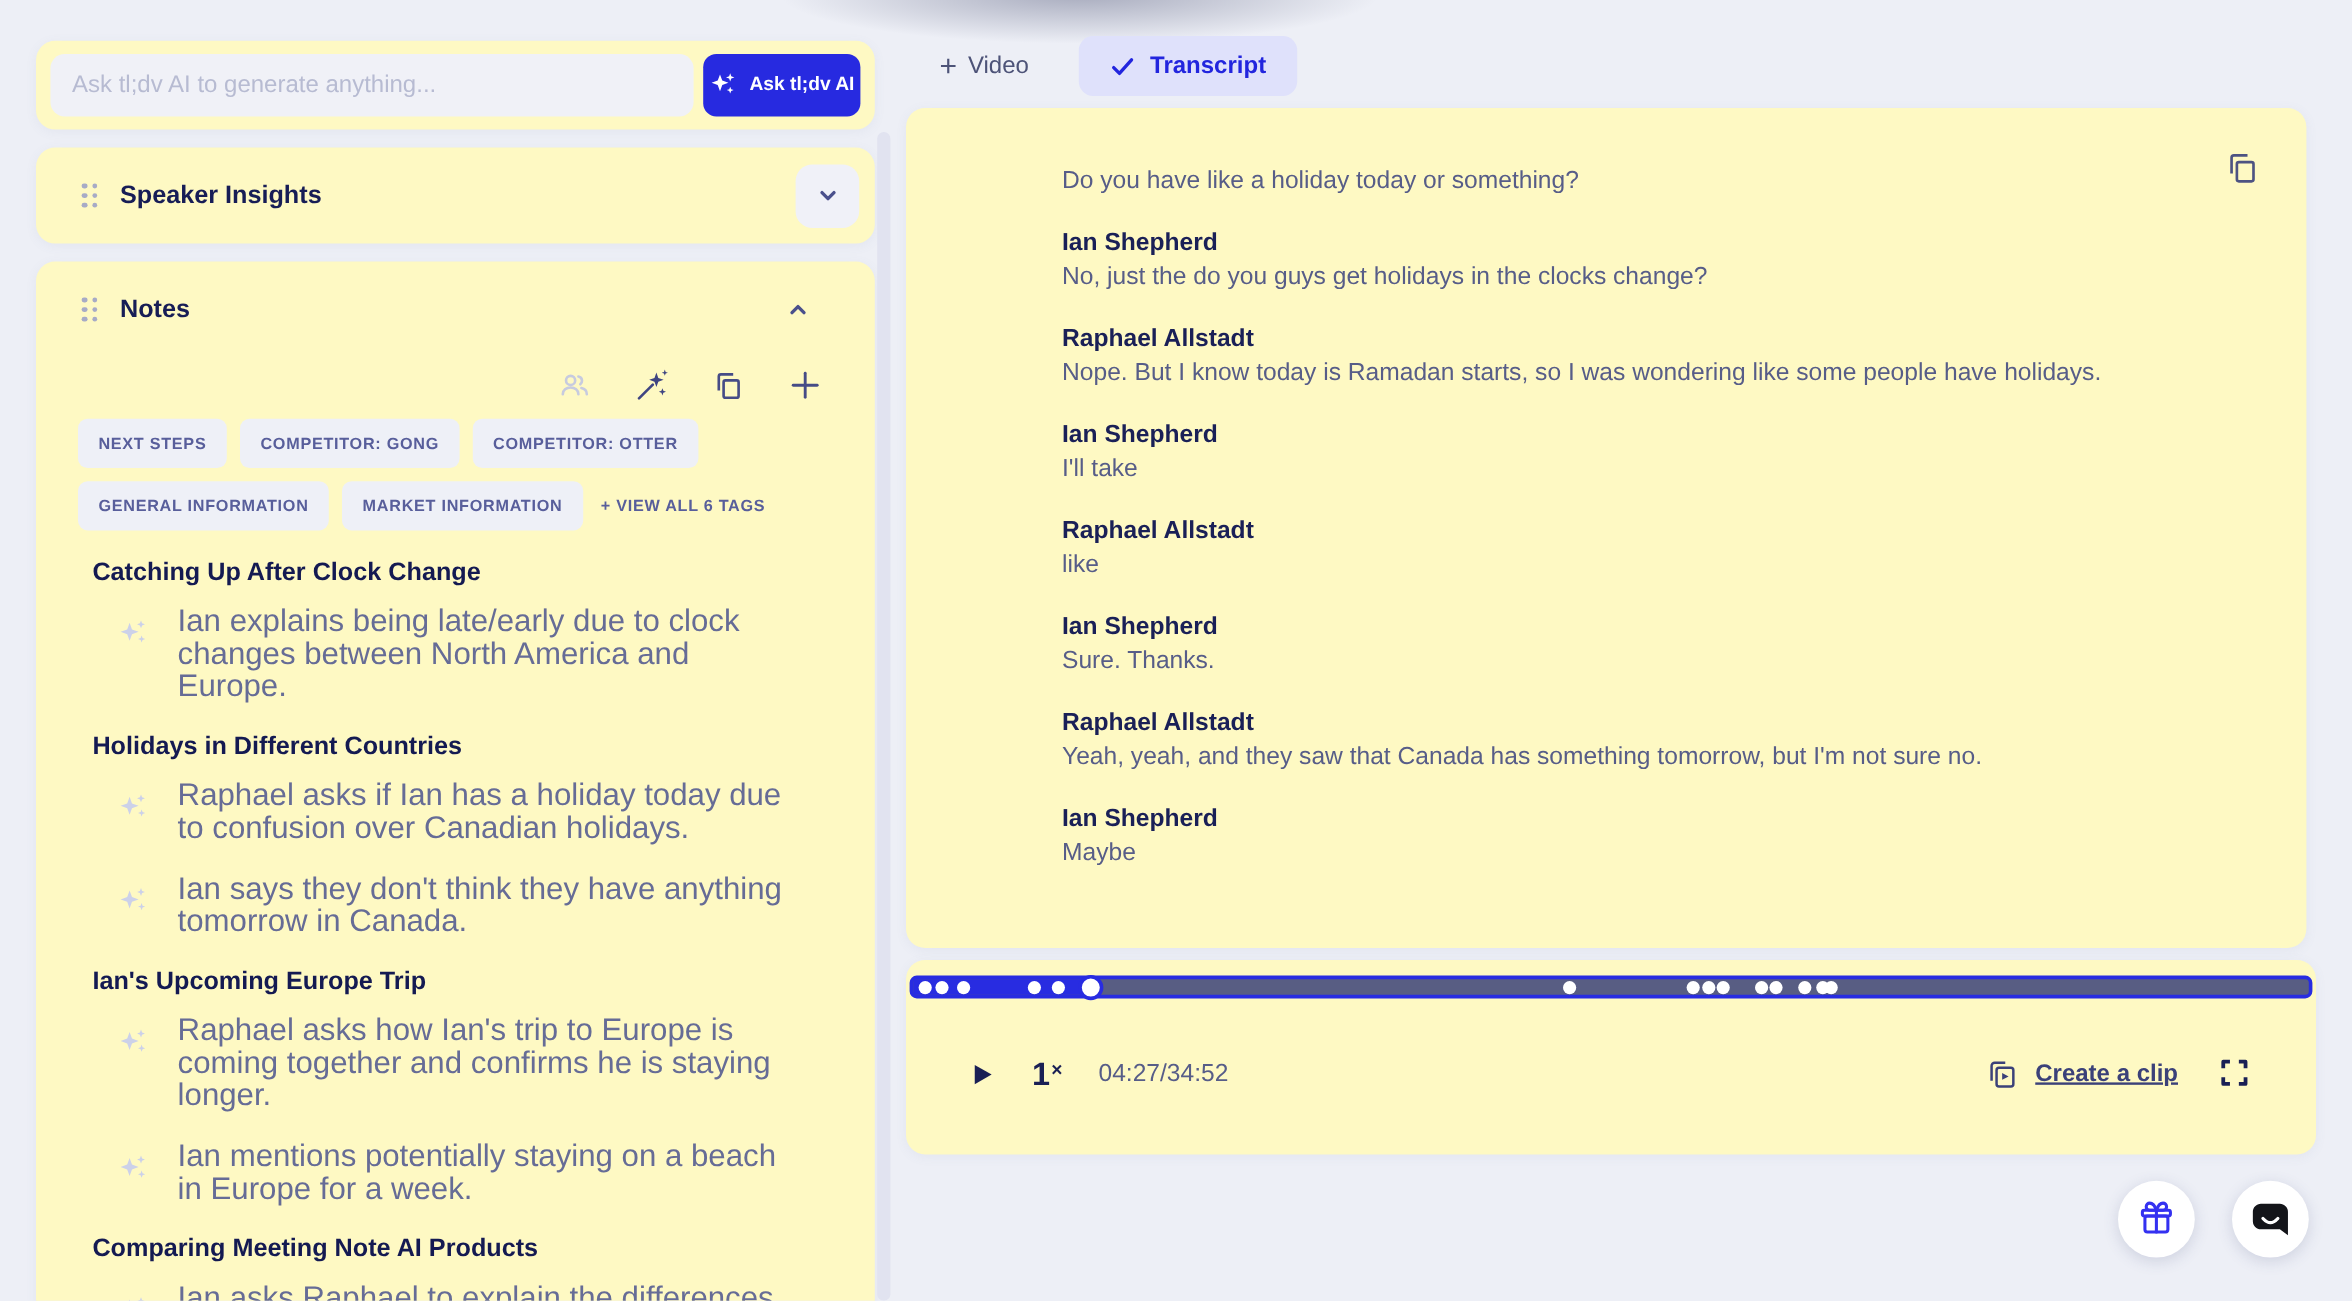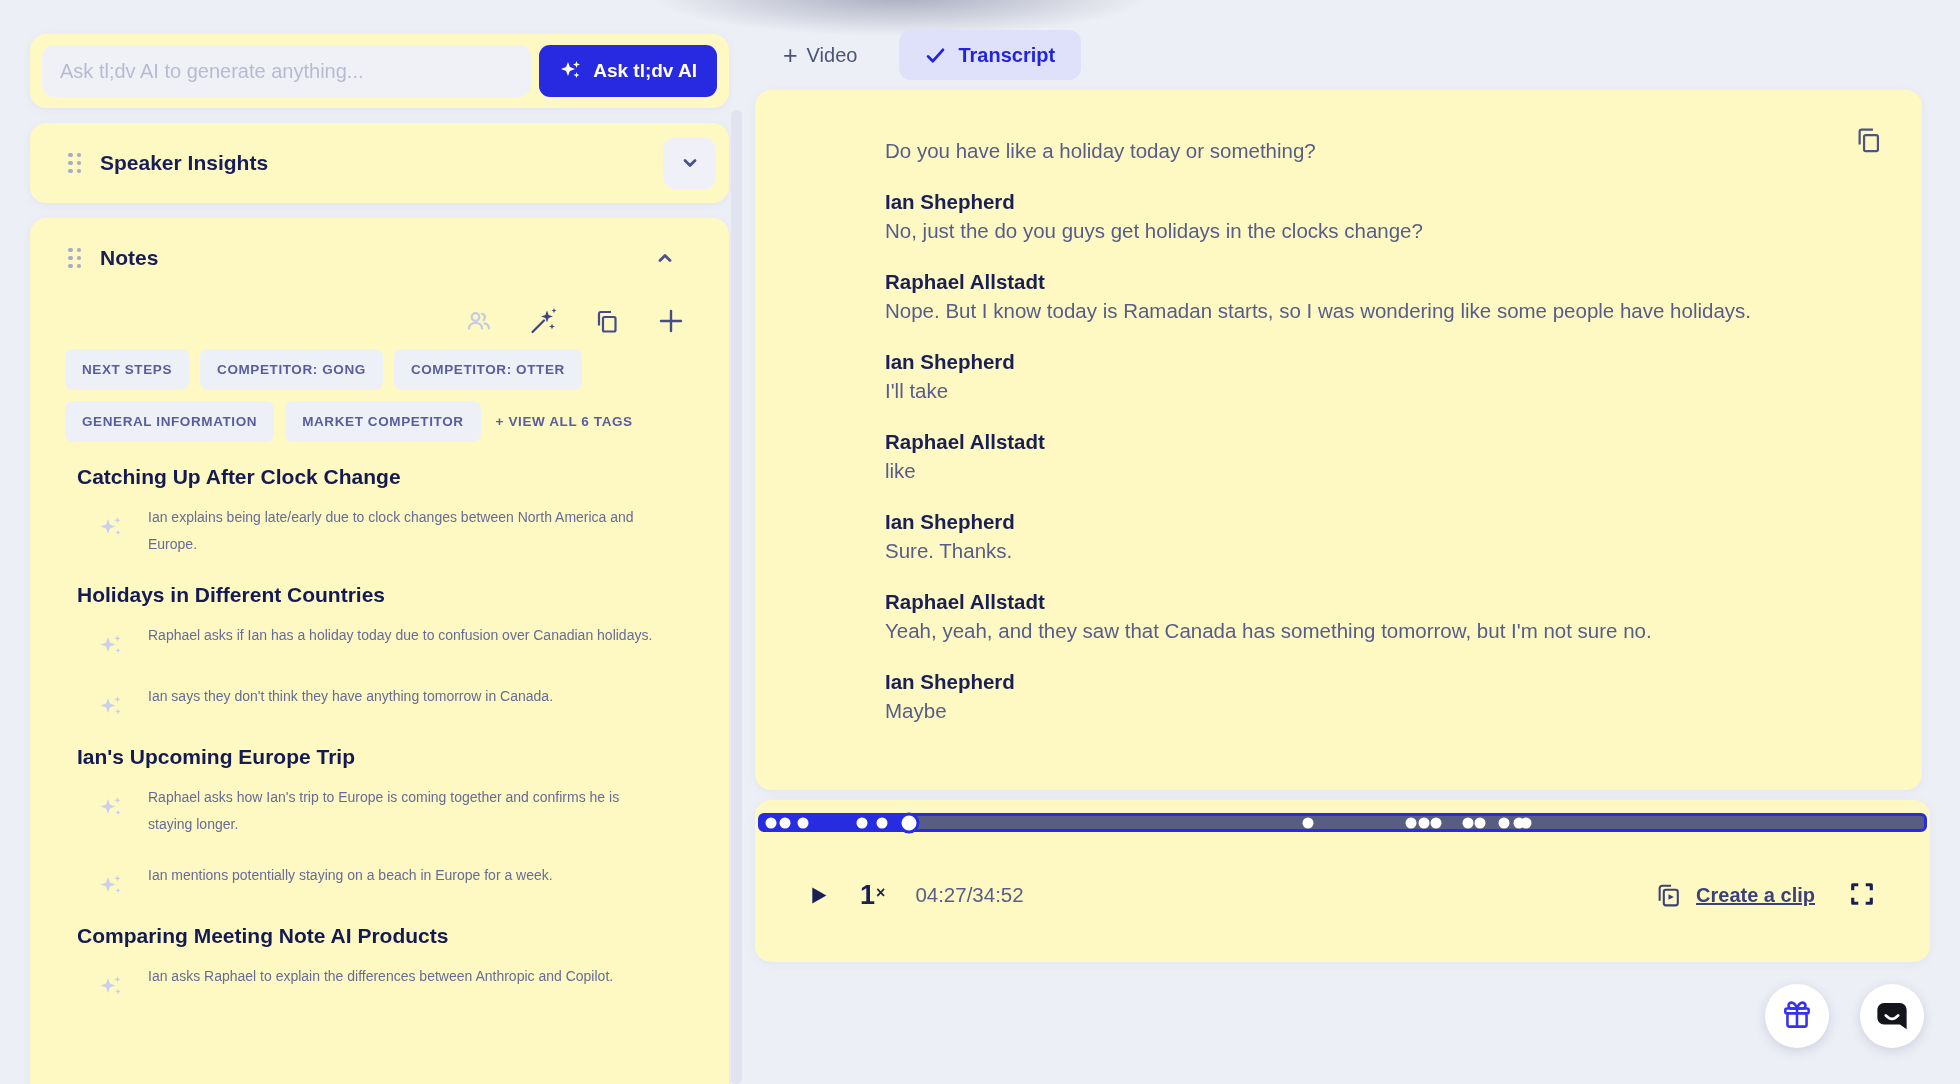--- a/index.html
+++ b/index.html
@@ -12,22 +12,22 @@
   .card{background:#fef9c3;border-radius:18px;box-shadow:0 2px 10px rgba(100,110,160,.07)}
 
   
   .left-col{position:absolute;left:30px;top:34px;width:699px}
   .left-scrollbar{position:absolute;left:731px;top:110px;width:11px;height:974px;background:#e1e3f0;border-radius:6px}
 
   .ask-card{display:flex;align-items:center;gap:8px;padding:11px 12px;height:52px;border-radius:16px;margin-bottom:15px}
   .ask-input{flex:1;height:52px;background:#f0f1f7;border:none;border-radius:12px;padding:0 18px;
     font-family:inherit;font-size:20px;color:#474d7a;outline:none}
   .ask-input::placeholder{color:#b7bbd2}
-  .ask-btn{display:flex;align-items:center;gap:10px;height:52px;padding:0 20px;border:none;border-radius:11px;
-    background:#272ae0;color:#fff;font-family:inherit;font-size:19px;font-weight:bold;cursor:pointer}
+  .ask-btn{display:flex;align-items:center;gap:10px;height:52px;padding:0 5px;border:none;border-radius:11px;
+    background:#272ae0;color:#fff;font-family:inherit;font-size:16px;font-weight:bold;cursor:pointer}
 
   .sec-card{height:80px;display:flex;align-items:center;padding:0 13px 0 38px;margin-bottom:15px;border-radius:16px}
   .drag-dots{display:grid;grid-template-columns:repeat(2,4.5px);grid-gap:3.5px 4px;flex:none}
   .drag-dots span{width:4.5px;height:4.5px;border-radius:50%;background:#a7abc6}
   .sec-title{font-size:21px;font-weight:bold;color:#171d56;margin:0 0 0 19px}
   .collapse-btn{margin-left:auto;width:53px;height:53px;border:none;border-radius:14px;background:#f0f1f8;
     display:flex;align-items:center;justify-content:center;cursor:pointer}
   .chevron-plain{margin-left:auto;margin-right:10px;background:none;border:none;cursor:pointer;display:flex}
 
   .notes-card{height:912px;border-radius:16px;overflow:hidden}
@@ -42,21 +42,21 @@
 
   .tags-wrap{display:flex;flex-wrap:wrap;gap:11px 11px;margin:13px 35px 0 35px;align-items:center}
   .tag-pill{background:#eef0f7;border-radius:8px;padding:13px 17px;font-size:13.5px;font-weight:bold;
     letter-spacing:.6px;color:#585e9b;cursor:pointer;white-space:nowrap}
   .view-all{font-size:13.5px;font-weight:bold;letter-spacing:.6px;color:#585e9b;padding:13px 4px;cursor:pointer;white-space:nowrap}
 
   #notes-groups{margin:8px 40px 0 47px}
   .note-heading{font-size:21px;font-weight:bold;color:#141a52;margin:22px 0 14px 0;line-height:26px}
   .note-bullet{display:flex;gap:22px;margin:0 0 24px 21px;cursor:pointer}
   .note-bullet svg{flex:none;margin-top:9px}
-  .note-bullet p{margin:0;font-size:14px;line-height:27px;color:#666c96;width:505px}
+  .note-bullet p{margin:0;font-size:26px;line-height:27px;color:#666c96;width:505px}
 
   
   .tabs{position:absolute;left:783px;top:30px;height:50px;display:flex;align-items:center;gap:42px}
   .tab-video{display:flex;align-items:center;gap:9px;font-size:20px;color:#4d5378;cursor:pointer}
   .tab-video .plus{font-size:25px;font-weight:400;line-height:20px;color:#4d5378}
   .tab-transcript{display:flex;align-items:center;gap:12px;height:50px;padding:0 26px;border-radius:12px;
     background:#dfe1fb;font-size:20px;font-weight:bold;color:#2225de;cursor:pointer}
 
   .transcript-card{position:absolute;left:755px;top:90px;width:1167px;height:700px;border-radius:16px}
   .copy-transcript{position:absolute;right:38px;top:34px;background:none;border:none;padding:0;cursor:pointer;display:flex}
@@ -189,21 +189,21 @@
           </span>
         </button>
       </div>
     </div>
 
     <div class="tags-wrap" id="tags-wrap">
       <span class="tag-pill">NEXT STEPS</span>
         <span class="tag-pill">COMPETITOR: GONG</span>
         <span class="tag-pill">COMPETITOR: OTTER</span>
         <span class="tag-pill">GENERAL INFORMATION</span>
-        <span class="tag-pill">MARKET COMPETITOR</span>
+        <span class="tag-pill">MARKET INFORMATION</span>
         <span class="view-all" id="view-all-tags">+ VIEW ALL 6 TAGS</span>
     </div>
 
     <div id="notes-groups">
         <h3 class="note-heading">Catching Up After Clock Change</h3>
         <div class="note-bullet">
           <svg width="28" height="28" viewBox="0 0 28 28" fill="#ccd1e9">
             <path d="M10 6l2 5.5L17.5 13.5 12 15.5 10 21l-2-5.5L2.5 13.5 8 11.5 10 6z"></path>
             <path d="M19.5 4l.9 2.4 2.4.9-2.4.9-.9 2.4-.9-2.4-2.4-.9 2.4-.9.9-2.4z"></path>
             <path d="M20 16.5l.8 2.2 2.2.8-2.2.8-.8 2.2-.8-2.2-2.2-.8 2.2-.8.8-2.2z"></path>

